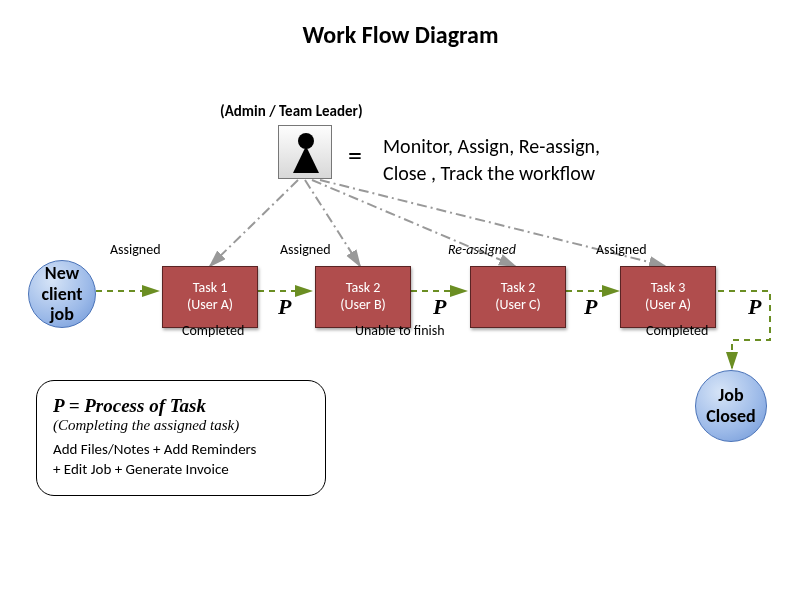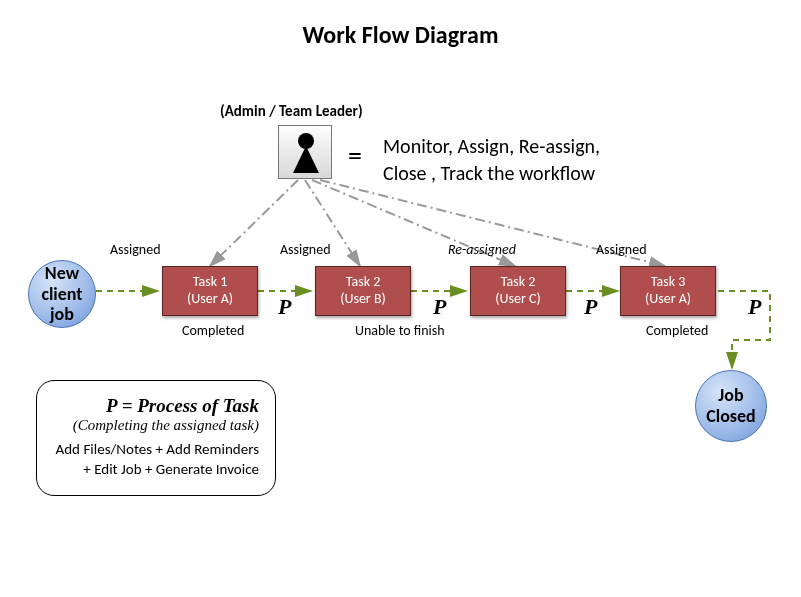--- a/index.html
+++ b/index.html
@@ -71,21 +71,21 @@
     font-size: 18px;
     font-weight: 700;
     color: #000;
     line-height: 1.15;
   }
   .circle.start { left: 28px; top: 260px; }
   .circle.end   { left: 695px; top: 370px; width: 72px; height: 72px; }
   .taskbox {
     position: absolute;
     top: 266px;
-    width: 96px; height: 50px;
+    width: 96px; height: 62px;
     background: #b04d4d;
     border: 1px solid #5a2424;
     box-sizing: border-box;
     color: #fff;
     font-size: 14px;
     text-align: center;
     display: flex;
     flex-direction: column;
     justify-content: center;
     line-height: 1.2;
@@ -115,26 +115,26 @@
     font-style: italic;
     font-size: 22px;
   }
   .P1 { left: 278px; }
   .P2 { left: 433px; }
   .P3 { left: 584px; }
   .P4 { left: 748px; }
   .legend {
     position: absolute;
     left: 36px; top: 380px;
-    width: 240px;
+    width: 290px;
     padding: 14px 16px 16px;
     border: 1.5px solid #000;
     border-radius: 18px;
     box-sizing: border-box;
-    text-align: right;
+    text-align: left;
   }
   .legend .l1 {
     font-family: "Palatino Linotype", Georgia, "Times New Roman", serif;
     font-style: italic;
     font-weight: 700;
     font-size: 19px;
   }
   .legend .l2 {
     font-family: Georgia, "Times New Roman", serif;
     font-style: italic;

